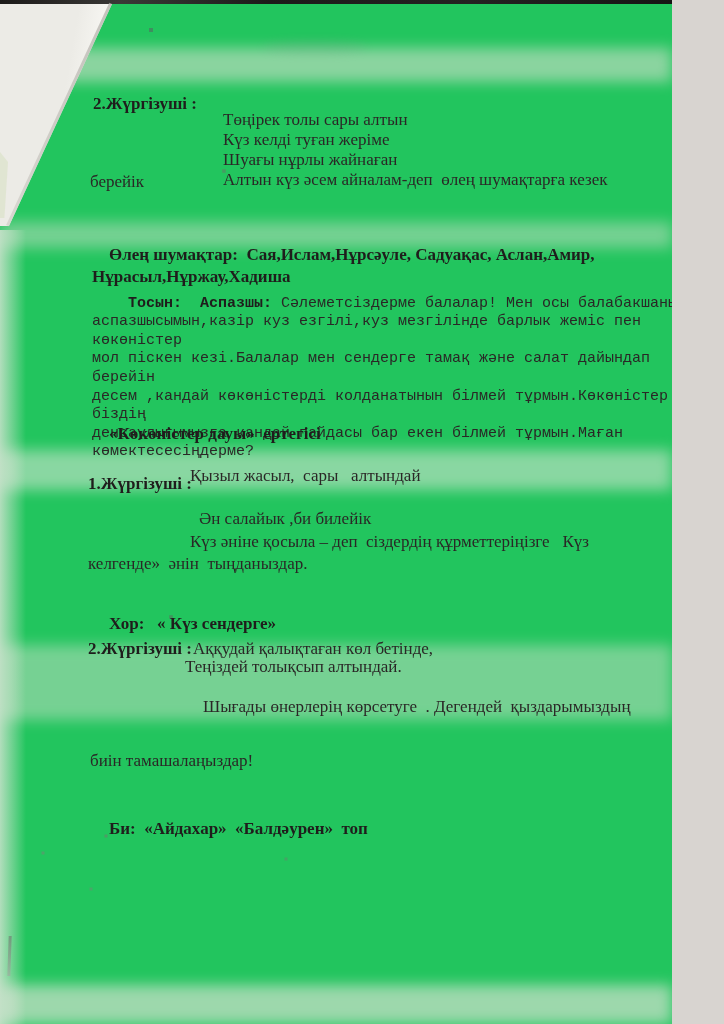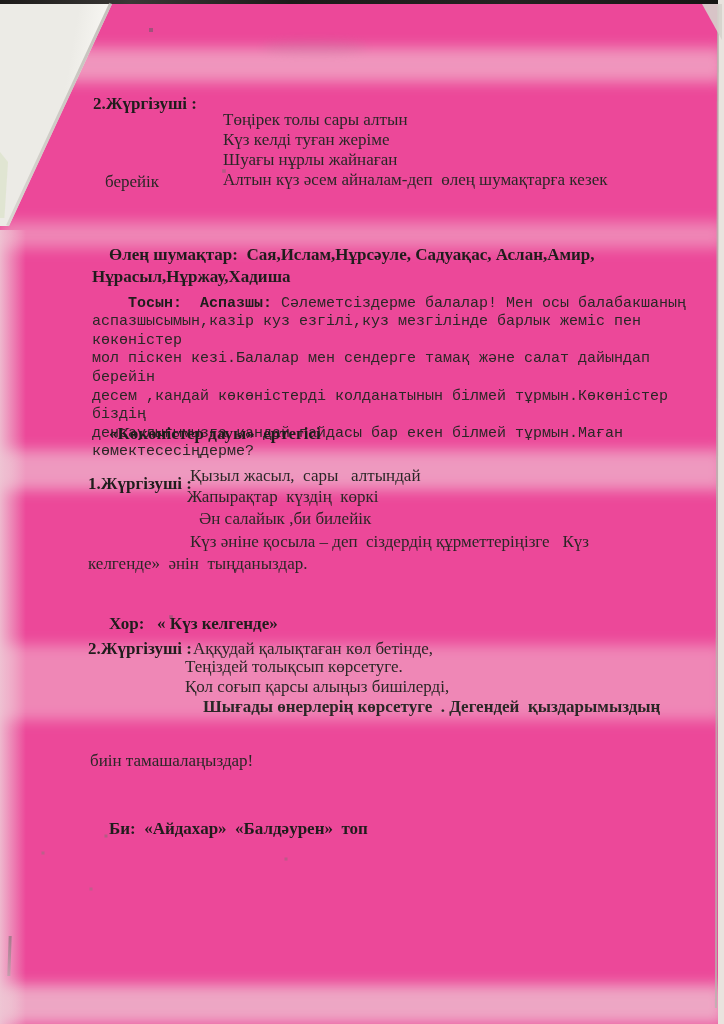--- a/index.html
+++ b/index.html
@@ -1,21 +1,21 @@
 <!DOCTYPE html>
 <html><head>
 <meta charset="utf-8">
 <style>
   html,body{margin:0;padding:0;}
   body{width:724px;height:1024px;background:#d8d4d0;}
   .page{
-    position:relative;width:724px;height:1024px;overflow:hidden;
-    background:#ec4899;
+    position:relative;width:632px;height:1024px;overflow:hidden;
+    background:#22c55e;
     font-family:"Liberation Serif","DejaVu Serif",serif;
-    color:#2a2726;font-size:17px;line-height:20px;
+    color:#2a2726;font-size:17px;line-height:20px;padding-left:40px;
   }
   
   .top-strip{position:absolute;left:0;top:0;width:100%;height:4px;
     background:linear-gradient(90deg,#1c1a19,#3a3836 18%,#1c1a19 40%,#242221 70%,#161514);}
   .fold{position:absolute;left:0;top:4px;width:114px;height:222px;
     clip-path:polygon(0 0,112px 0,9px 222px,0 222px);
     background:linear-gradient(100deg,#ecebe6 52%,#f8f7f3 74%,#efeeea);}
   .fold-line{position:absolute;left:112px;top:4px;width:245px;height:2.5px;
     background:linear-gradient(90deg,#b4b1ab,#d2cfc9);
     transform-origin:0 0;transform:rotate(114.9deg);opacity:.75;}
@@ -46,38 +46,38 @@
                42px 852px 0 .5px rgba(130,125,120,.45),
                285px 858px 0 .5px rgba(120,115,110,.4),
                90px 888px 0 .5px rgba(130,125,120,.4);}
   
   .blk{position:absolute;white-space:pre-wrap;}
   .b{font-weight:bold;color:#1f1d1c;}
   .abs{position:absolute;white-space:pre-wrap;}
   .blk-a{left:90px;top:94px;width:620px;height:100px;}
   .blk-a .lbl{left:3px;top:0;}
   .blk-a .verse{left:133px;top:16px;}
-  .blk-a .cont{left:15px;top:78px;}
+  .blk-a .cont{left:0;top:78px;}
   .blk-olen{left:92px;top:222px;width:620px;line-height:22px;font-weight:bold;color:#1f1d1c;}
   .blk-tosyn{left:92px;top:276px;width:625px;font-size:15px;line-height:18.6px;font-family:Liberation Mono, monospace;}
   .blk-head{left:92px;top:404px;width:620px;}
   .blk-e{left:88px;top:466px;width:630px;height:112px;line-height:20px;}
   .blk-e .lbl{left:0;top:8px;}
   .blk-e .l1{left:102px;top:0;text-align:center;}
   .blk-e .l2{left:99px;top:21px;}
   .blk-e .l3{left:99px;top:43px;margin-left:12px;}
   .blk-e .l4{left:102px;top:66px;}
   .blk-e .l5{left:0;top:88px;}
   .blk-khor{left:92px;top:594px;width:620px;}
   .blk-g{left:88px;top:639px;width:632px;height:100px;line-height:20px;}
   .blk-g .lbl{left:0;top:0;}
   .blk-g .l1{left:105px;top:0;text-align:center;}
   .blk-g .l2{left:97px;top:18px;}
   .blk-g .l3{left:97px;top:38px;}
-  .blk-g .l4{left:115px;top:58px;font-weight:bold;}
+  .blk-g .l4{left:115px;top:58px;}
   .blk-g .l5{left:2px;top:68px;margin-top:44px;}
   .blk-bi{left:92px;top:799px;width:620px;}
 </style>
 </head>
 <body>
 
 <div class="page">
 
   <div class="top-strip"></div>
   <div class="band band1"></div>
@@ -119,35 +119,33 @@
 көмектесесіңдерме?</span>
   </section>
 
   <section class="blk blk-head b">
     <span>«Көкөністер дауы»  ертегісі</span>
   </section>
 
   <section class="blk blk-e">
     <span class="abs lbl b">1.Жүргізуші :</span>
     <div class="abs l1">Қызыл жасыл,  сары   алтындай</div>
-    <div class="abs l2">Жапырақтар  күздің  көркі</div>
     <div class="abs l3">Ән салайык ,би билейік</div>
     <div class="abs l4">Күз әніне қосыла – деп  сіздердің құрметтеріңізге   Күз</div>
     <div class="abs l5">келгенде»  әнін  тыңданыздар.</div>
   </section>
 
   <section class="blk blk-khor b">
-    <span>Хор:   « Күз келгенде»</span>
+    <span>Хор:   « Күз сендерге»</span>
   </section>
 
   <section class="blk blk-g">
     <span class="abs lbl b">2.Жүргізуші :</span>
     <div class="abs l1">Аққудай қалықтаған көл бетінде,</div>
-    <div class="abs l2">Теңіздей толықсып көрсетуге.</div>
-    <div class="abs l3">Қол соғып қарсы алыңыз бишілерді,</div>
+    <div class="abs l2">Теңіздей толықсып алтындай.</div>
     <div class="abs l4">Шығады өнерлерің көрсетуге  . Дегендей  қыздарымыздың</div>
     <div class="abs l5">биін тамашалаңыздар!</div>
   </section>
 
   <section class="blk blk-bi b">
     <span>Би:  «Айдахар»  «Балдәурен»  топ</span>
   </section>
 
 </div>
 

